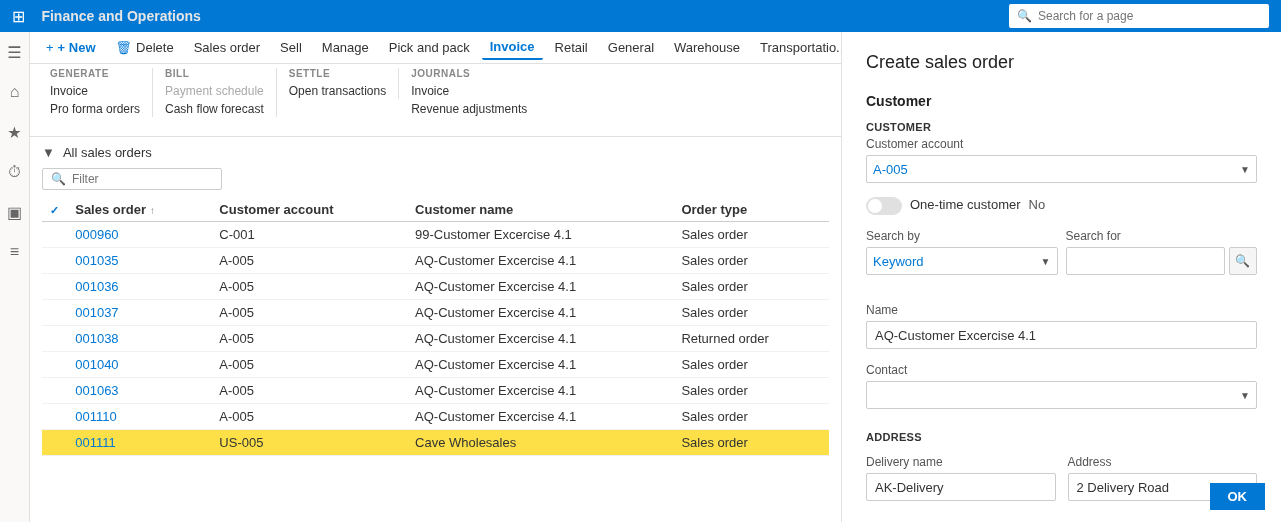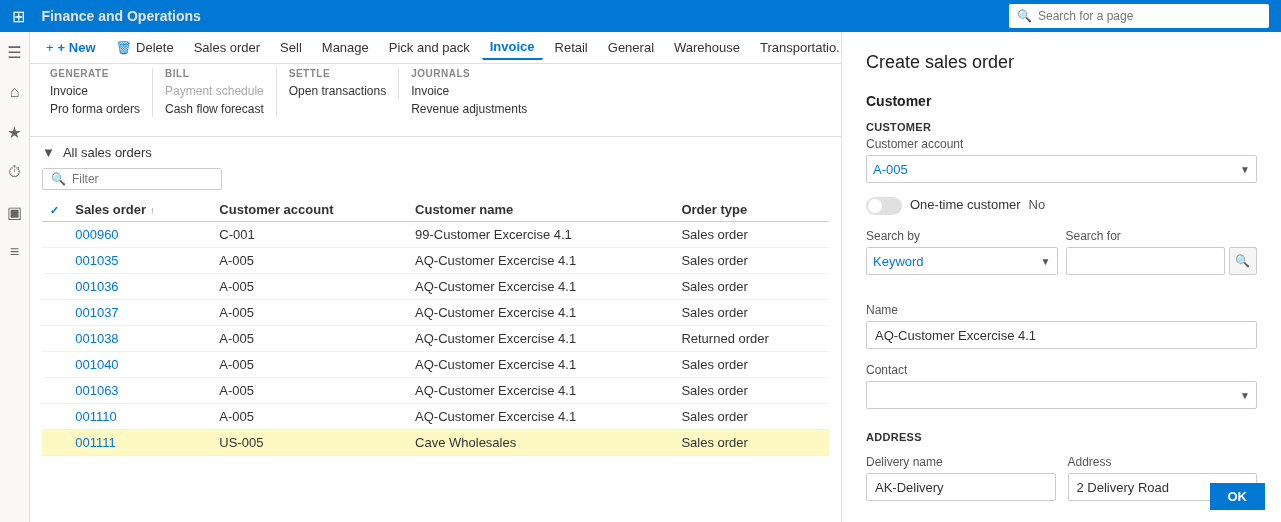--- a/index.html
+++ b/index.html
@@ -175,21 +175,21 @@
       color: #333;
       font-weight: 600;
       font-size: 12px;
       white-space: nowrap;
     }
     thead th .sort-icon { margin-left: 4px; color: #888; font-size: 10px; }
     tbody tr {
       border-bottom: 1px solid #f0f0f0;
       cursor: pointer;
     }
-    tbody tr.selected { background: #fef9c3; }
+    tbody tr.selected { background: #fde047; }
     tbody td {
       padding: 5px 8px;
       color: #333;
       white-space: nowrap;
     }
     tbody td.link-cell { color: #0078d4; }
 
     
     .right-panel {
       width: 440px;

